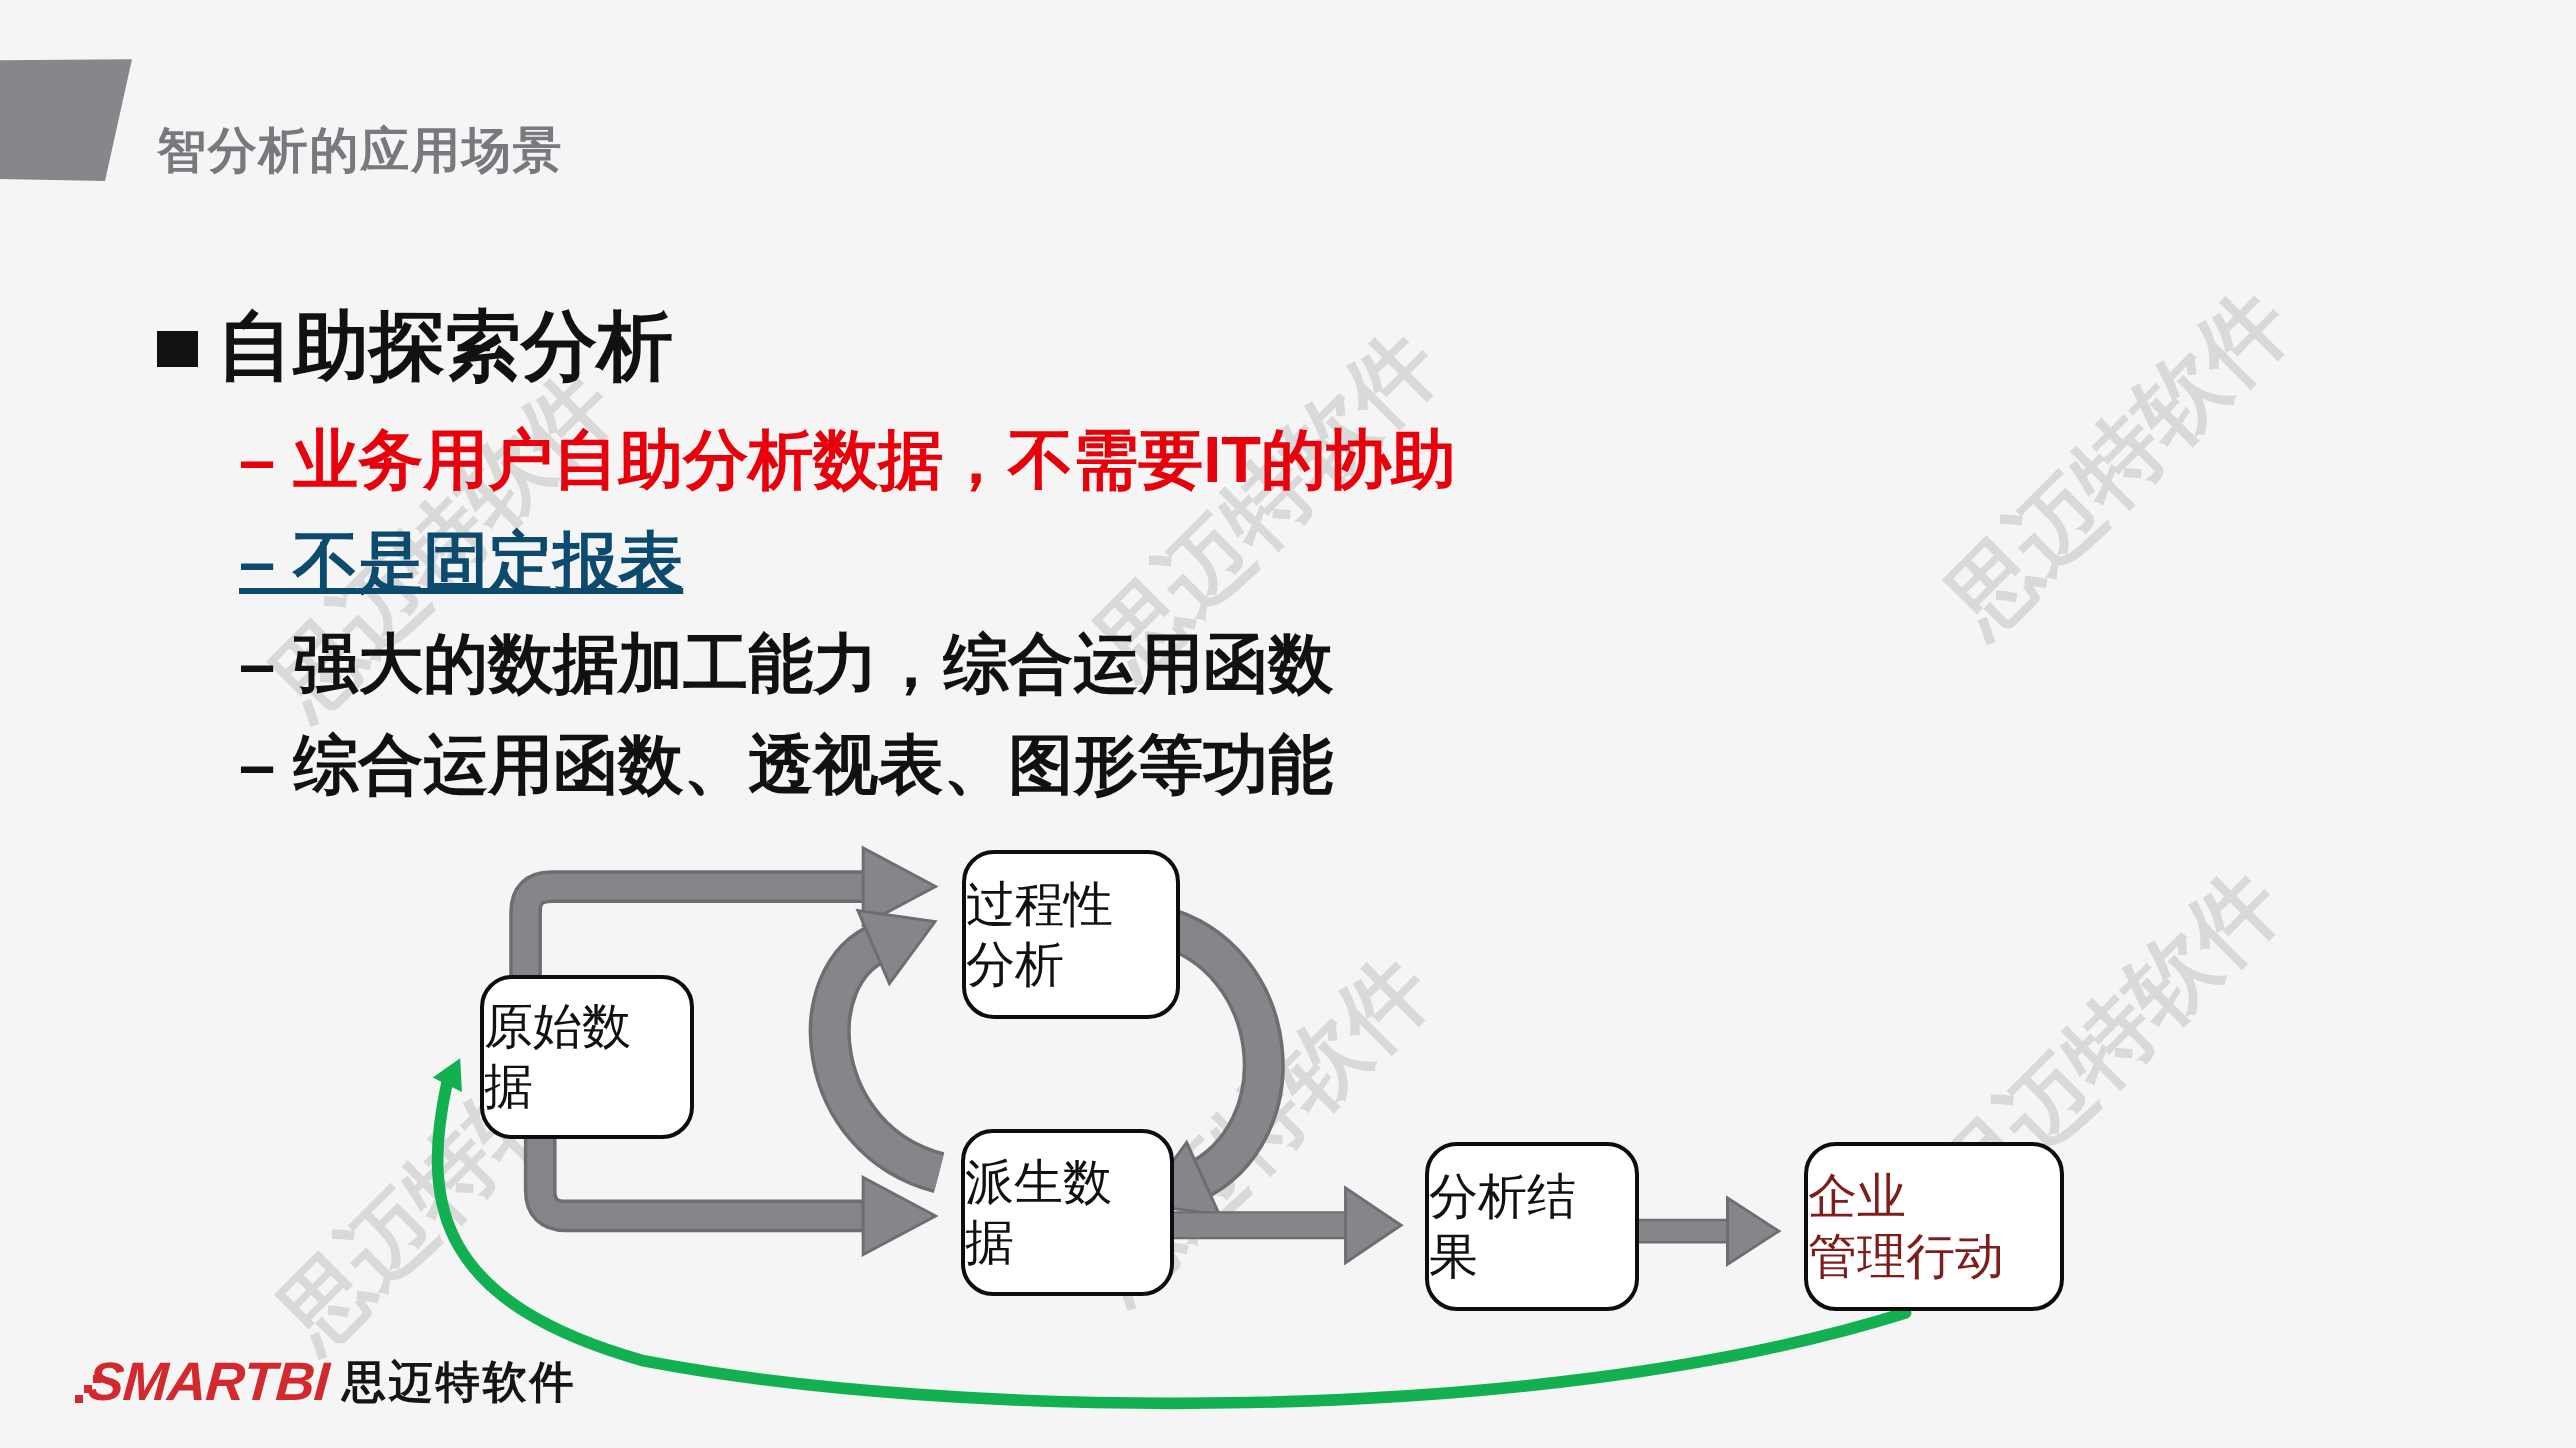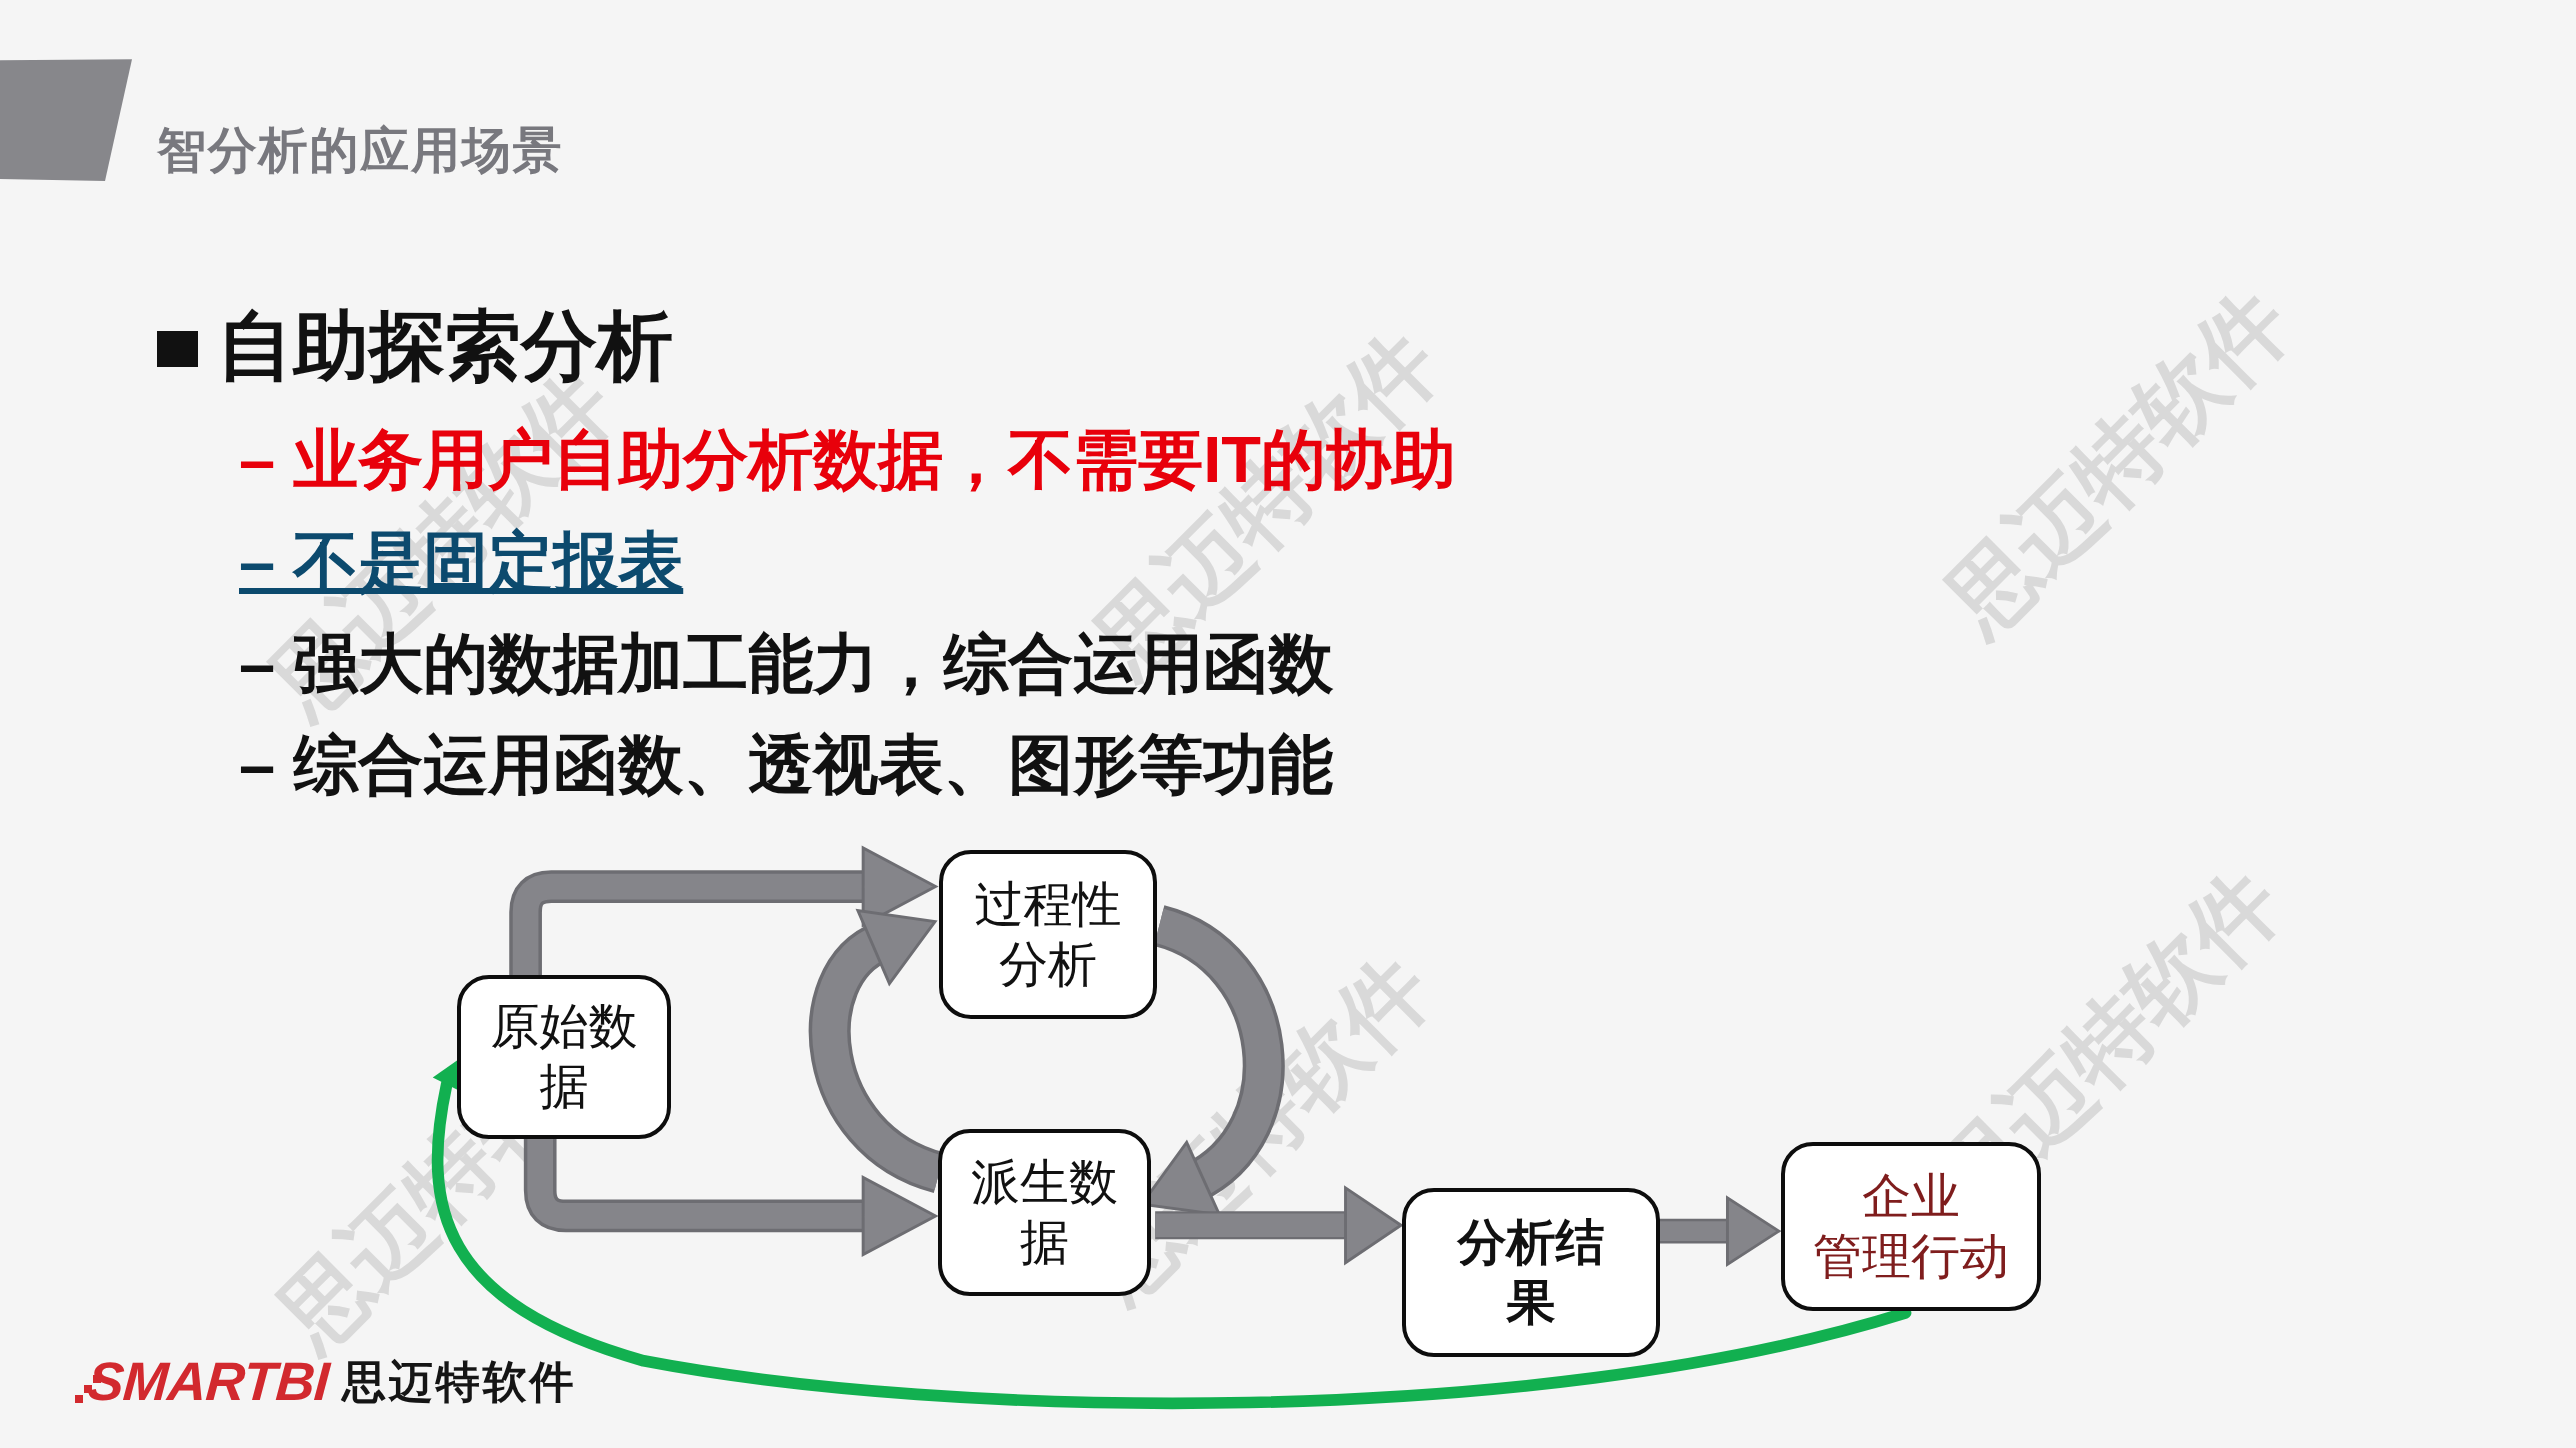--- a/index.html
+++ b/index.html
@@ -23,26 +23,26 @@
     color:var(--black,#111);line-height:1;white-space:nowrap;}
   .bullet{position:absolute;left:239px;font-size:65px;font-weight:700;line-height:1;white-space:nowrap;}
   .bullet.b0{top:427px;}
   .bullet.b1{top:529px;}
   .bullet.b2{top:631px;}
   .bullet.b3{top:732px;}
 
   
   .diagram-svg{position:absolute;left:0;top:0;width:2576px;height:1449px;}
   .node{position:absolute;background:#fff;border:4.1px solid var(--box-border,#0d0d0d);
-    border-radius:32px;display:flex;flex-direction:column;align-items:center;justify-content:center;
-    font-size:49px;font-weight:500;color:var(--black,#111);line-height:1.22;text-align:center;box-sizing:border-box;}
+    border-radius:32px;display:flex;flex-direction:column;align-items:flex-start;justify-content:center;
+    font-size:49px;font-weight:500;color:var(--black,#111);line-height:1.22;text-align:center;box-sizing:border-box;margin-left:23px;}
   .node-raw{left:457px;top:975px;width:214px;height:164px;}
   .node-process{left:939px;top:850px;width:218px;height:169px;}
   .node-derived{left:938px;top:1129px;width:213px;height:167px;}
-  .node-result{left:1402px;top:1188px;width:258px;height:169px;font-weight:bold;}
+  .node-result{left:1402px;top:1142px;width:214px;height:169px;}
   .node-action{left:1781px;top:1142px;width:260px;height:169px;}
 
   .arrow-edge{fill:none;stroke:var(--arrow-edge,#6d6d72);}
   .arrow-fill{fill:none;stroke:var(--arrow,#85858a);}
   .head{fill:var(--arrow,#85858a);stroke:var(--arrow-edge,#6d6d72);stroke-width:5px;}
   .green-line{fill:none;stroke:var(--green,#12b050);stroke-width:20px;stroke-linecap:round;}
   .green-head{fill:var(--green,#12b050);}
 
   
   .logo-sq{position:absolute;width:8.2px;height:8.2px;background:var(--logo-red,#d2292e);}

